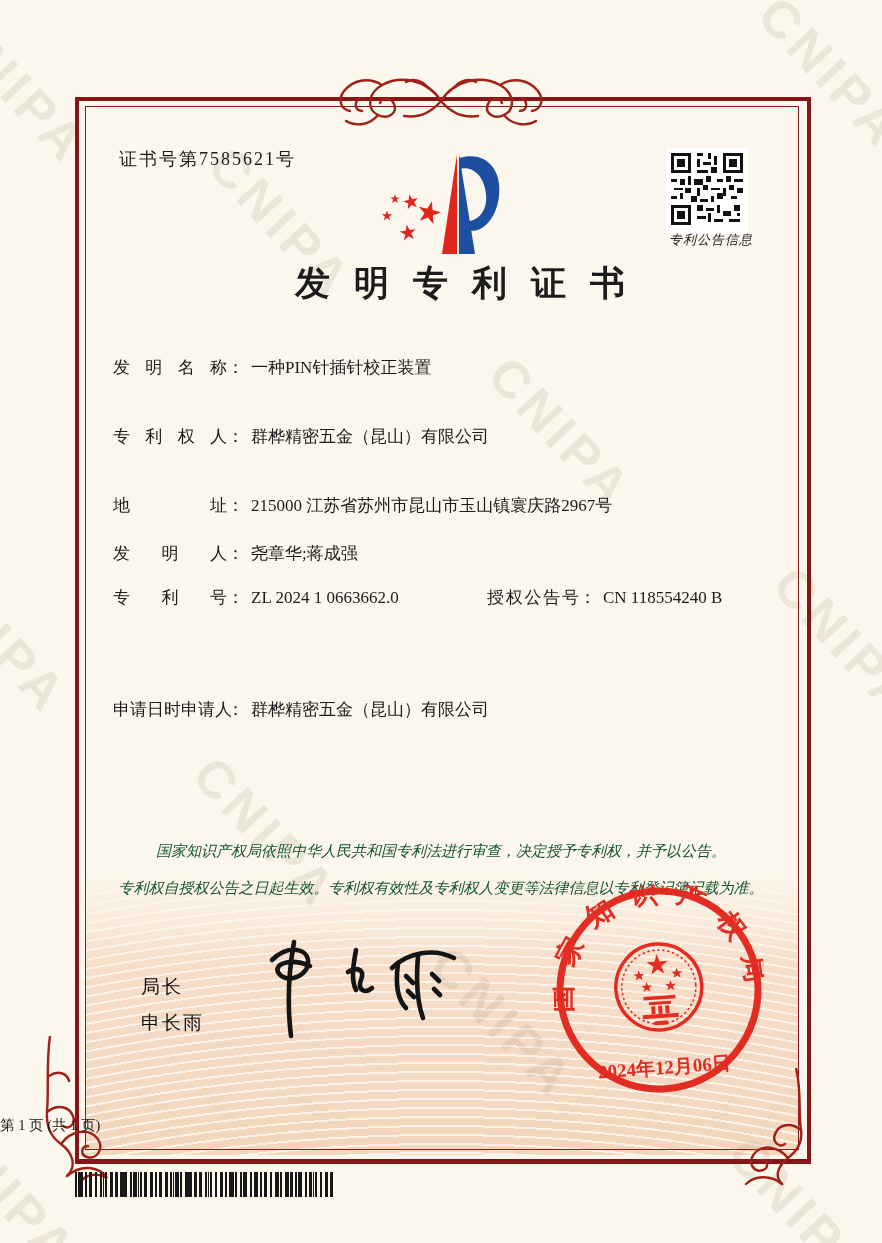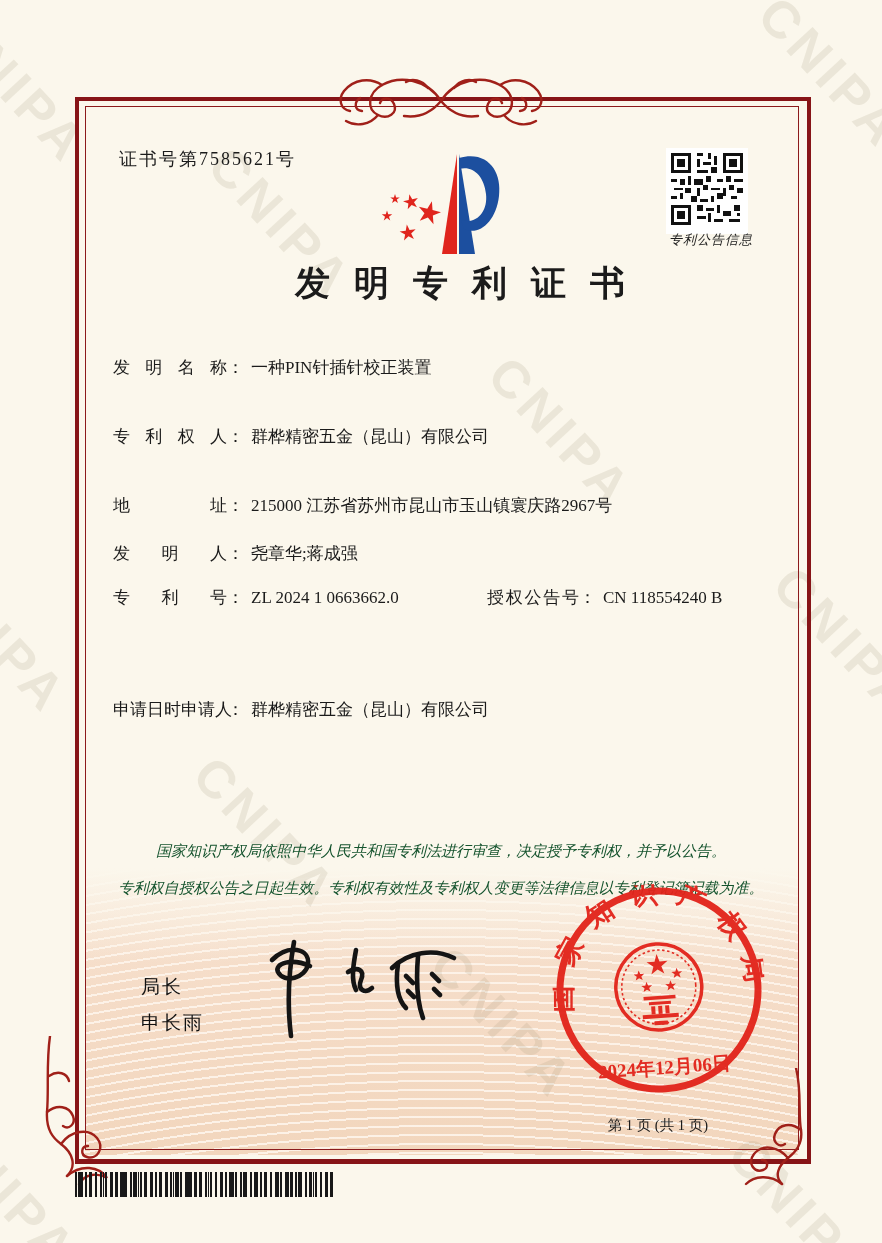--- a/index.html
+++ b/index.html
@@ -48,21 +48,21 @@
   .fcol2{position:absolute;left:374px;top:0;}
   
   .statement{position:absolute;left:91px;top:833px;width:700px;z-index:5;text-align:center;
     font-size:15px;line-height:37px;font-style:italic;color:#14532d;}
   
   .signer{position:absolute;left:113px;z-index:5;font-family:"Liberation Sans","DejaVu Sans",sans-serif;
     font-size:19px;letter-spacing:2px;color:#111;margin-left:28px;}
   .sig{position:absolute;left:258px;top:928px;z-index:5;}
   .seal{position:absolute;left:553px;top:884px;z-index:6;transform:rotate(-4deg);opacity:.95;}
   
-  .pagefoot{position:absolute;left:0;top:1116px;width:708px;z-index:5;text-align:right;font-size:14.5px;}
+  .pagefoot{position:absolute;left:0;top:1116px;width:708px;z-index:5;text-align:left;font-size:14.5px;}
   .barcode{position:absolute;left:75px;top:1172px;width:258px;height:25px;z-index:5;
     background:
       repeating-linear-gradient(90deg,#181818 0 2px,rgba(0,0,0,0) 2px 5px),
       repeating-linear-gradient(90deg,#181818 0 1px,rgba(0,0,0,0) 1px 7px),
       repeating-linear-gradient(90deg,rgba(0,0,0,0) 0 3px,#181818 3px 5px,rgba(0,0,0,0) 5px 11px);
   }
 </style>
 </head>
 <body>
 

